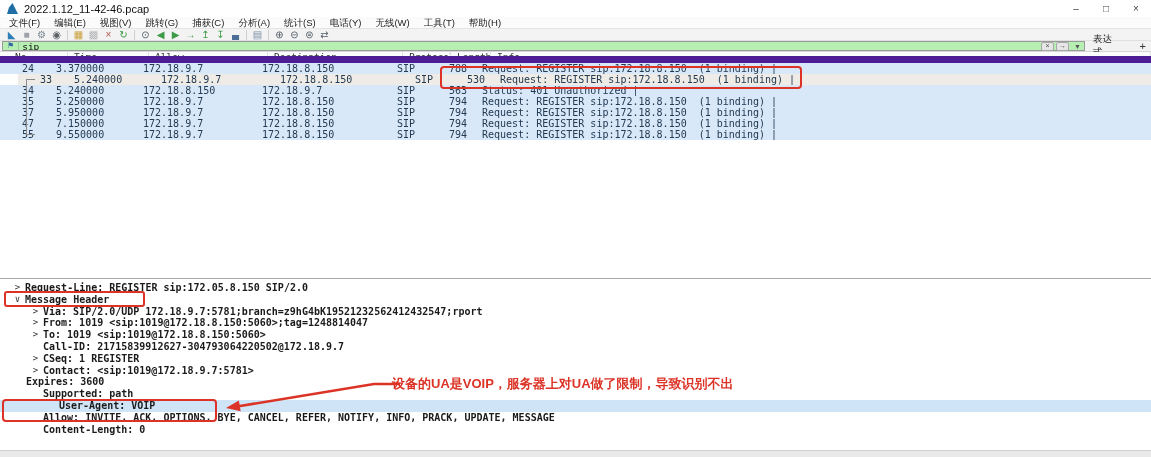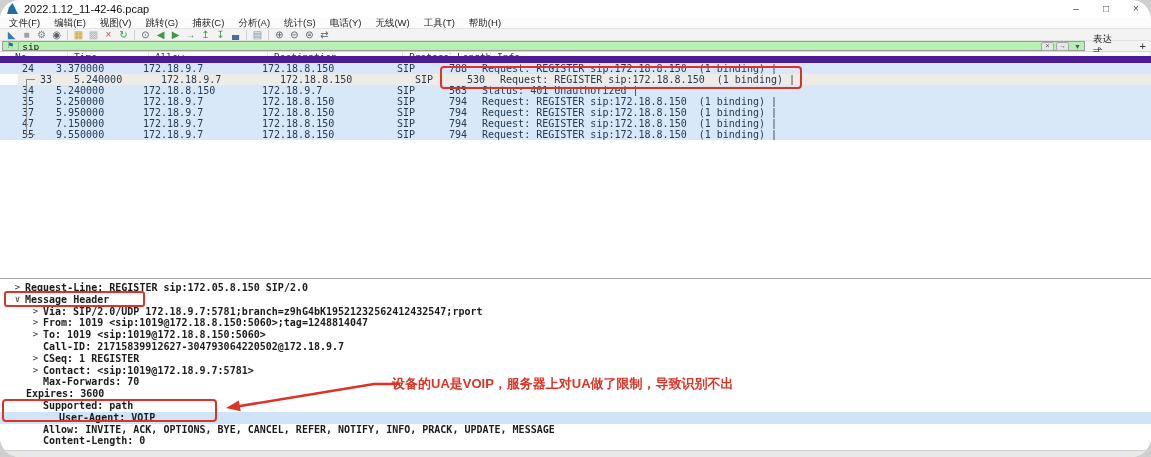--- a/index.html
+++ b/index.html
@@ -4,21 +4,21 @@
 <style>
   :root{
     --annotation-red:#dc3326;
     --row-sip-bg:#d9e8f8;
     --row-selected-bg:#efece7;
     --detail-selected-bg:#cfe5f7;
     --filter-valid-bg:#b7efb3;
   }
   *{margin:0;padding:0;box-sizing:border-box;}
   body{font-family:"Liberation Sans",sans-serif;background:#cfcfcf;}
-  #app{position:relative;width:1151px;height:457px;background:#fef9c3;overflow:hidden;border-radius:20px;}
+  #app{position:relative;width:1151px;height:457px;background:#fef9c3;overflow:hidden;}
 
   
   .titlebar{position:absolute;left:0;top:0;width:100%;height:17px;background:#ffffff;display:flex;align-items:center;padding-left:7px;font-size:11px;color:#111;}
   .fin{width:11px;height:11px;background:#1f6fa5;clip-path:polygon(0 100%,18% 40%,50% 0,100% 100%);margin-right:6px;flex:0 0 auto;}
   .winbtns{margin-left:auto;display:flex;height:100%;}
   .winbtn{width:30px;height:100%;display:flex;align-items:center;justify-content:center;font-size:10px;color:#444;}
 
   
   .menubar{position:absolute;left:0;top:17px;width:100%;height:11px;background:#fbfbfb;display:flex;align-items:center;font-size:9.5px;color:#222;padding-left:2px;}
   .menu-item{padding:0 7px;line-height:11px;}
@@ -219,21 +219,20 @@
 
   <div class="details-pane" id="details">
       <div class="dline" style="padding-left: 10px;"><span class="dexp">&gt;</span><span class="dtext">Request-Line: REGISTER sip:172.05.8.150 SIP/2.0</span></div>
       <div class="dline" style="padding-left: 10px;"><span class="dexp">∨</span><span class="dtext">Message Header</span></div>
       <div class="dline" style="padding-left: 28px;"><span class="dexp">&gt;</span><span class="dtext">Via: SIP/2.0/UDP 172.18.9.7:5781;branch=z9hG4bK19521232562412432547;rport</span></div>
       <div class="dline" style="padding-left: 28px;"><span class="dexp">&gt;</span><span class="dtext">From: 1019 &lt;sip:1019@172.18.8.150:5060&gt;;tag=1248814047</span></div>
       <div class="dline" style="padding-left: 28px;"><span class="dexp">&gt;</span><span class="dtext">To: 1019 &lt;sip:1019@172.18.8.150:5060&gt;</span></div>
       <div class="dline" style="padding-left: 28px;"><span class="dexp"></span><span class="dtext">Call-ID: 21715839912627-304793064220502@172.18.9.7</span></div>
       <div class="dline" style="padding-left: 28px;"><span class="dexp">&gt;</span><span class="dtext">CSeq: 1 REGISTER</span></div>
       <div class="dline" style="padding-left: 28px;"><span class="dexp">&gt;</span><span class="dtext">Contact: &lt;sip:1019@172.18.9.7:5781&gt;</span></div>
-      <div class="dline" style="padding-left: 28px;"><span class="dexp"></span><span class="dtext">Max-Forwards: 70</span></div>
       <div class="dline" style="padding-left: 11px;"><span class="dexp"></span><span class="dtext">Expires: 3600</span></div>
       <div class="dline" style="padding-left: 28px; align-items: flex-end;"><span class="dexp"></span><span class="dtext">Supported: path</span></div>
       <div class="dline dsel" style="padding-left: 44px;"><span class="dexp"></span><span class="dtext">User-Agent: VOIP</span></div>
       <div class="dline" style="padding-left: 28px;"><span class="dexp"></span><span class="dtext">Allow: INVITE, ACK, OPTIONS, BYE, CANCEL, REFER, NOTIFY, INFO, PRACK, UPDATE, MESSAGE</span></div>
       <div class="dline" style="padding-left: 28px;"><span class="dexp"></span><span class="dtext">Content-Length: 0</span></div>
     </div>
 
   <div class="bottomstrip"></div>
 
   <div class="rbox listbox"></div>

